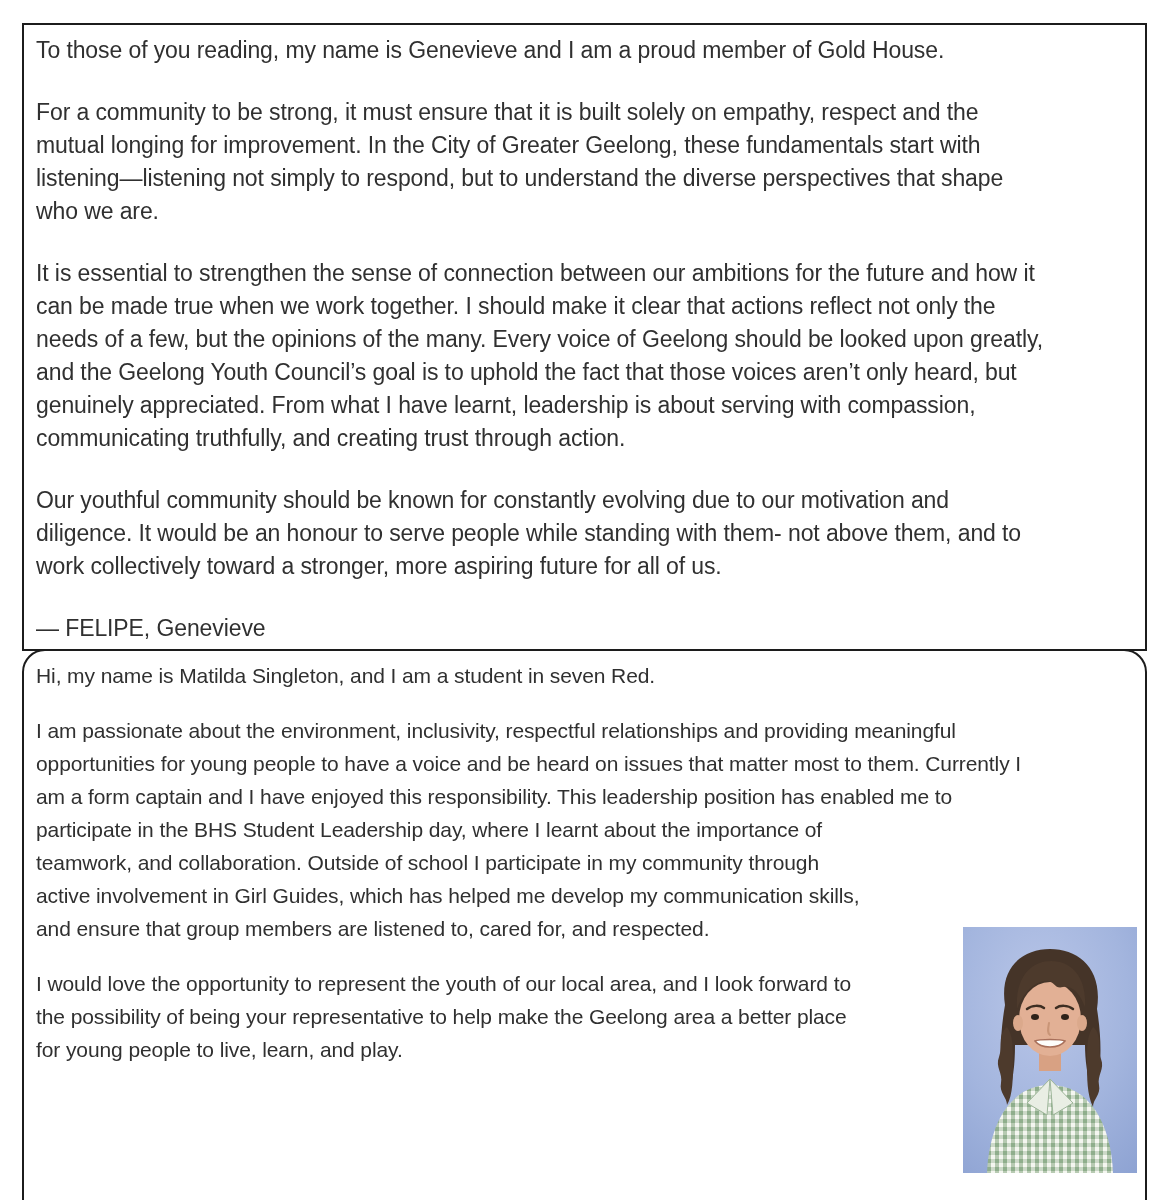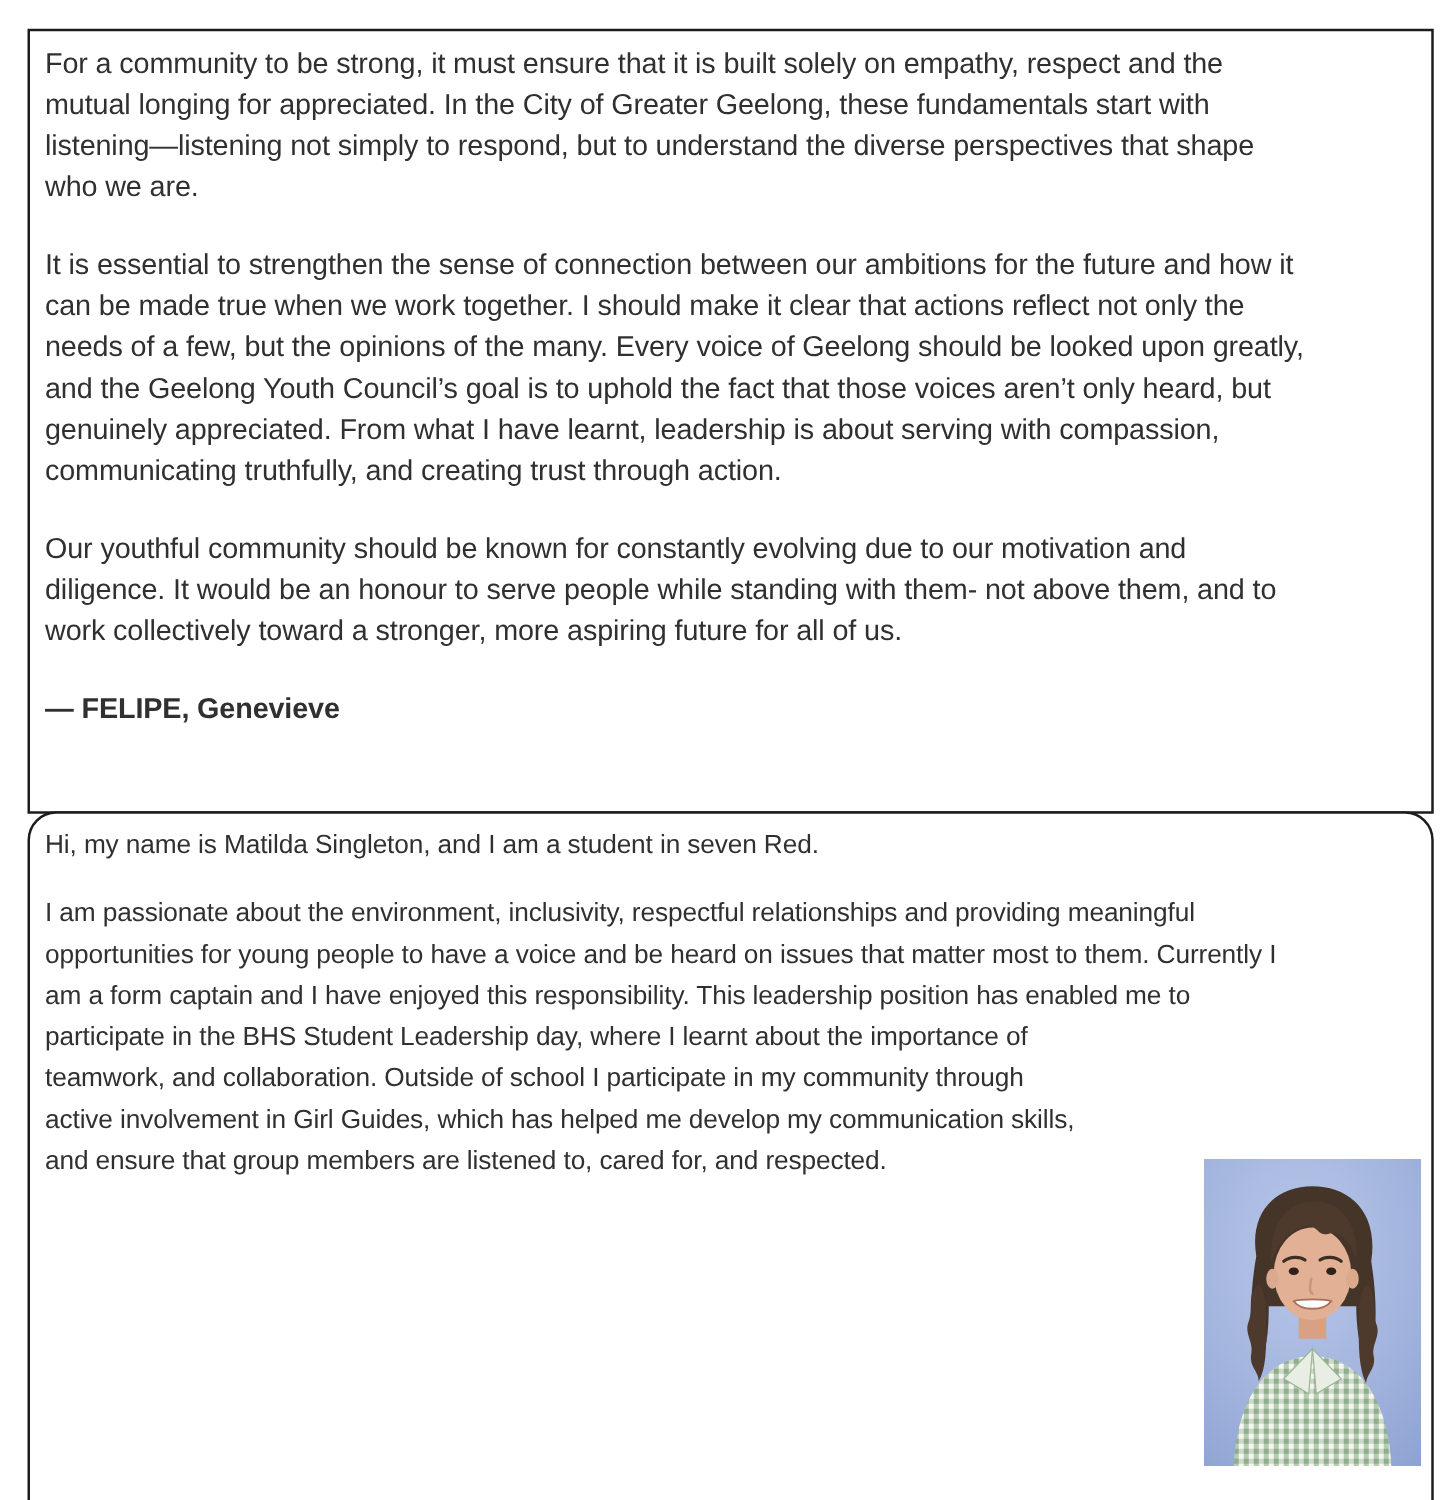--- a/index.html
+++ b/index.html
@@ -43,21 +43,21 @@
   .para {
     white-space: pre-line;
     color: #303030;
     letter-spacing: -0.1px;
   }
   .cell-1 .para {
     font-size: 23px;
     line-height: 33px;
     margin: 0 0 29px 0;
   }
-  .cell-1 .para:last-child { margin-bottom: 0; font-weight: bold; }
+  .cell-1 .para:last-child { margin-bottom: 0; }
   .cell-2 .para {
     font-size: 21px;
     line-height: 33px;
     margin: 0 0 22px 0;
   }
   .cell-2 .para:last-child { margin-bottom: 0; }
   .portrait {
     position: absolute;
     left: 939px;
     top: 276px;
@@ -66,22 +66,23 @@
     overflow: hidden;
   }
   .portrait svg { display: block; }
 </style>
 </head>
 <body>
 
 <div class="page">
 
   <div class="cell cell-1">
+    <div class="para">To those of you reading, my name is Genevieve and I am a proud member of Gold House.</div>
     <div class="para">For a community to be strong, it must ensure that it is built solely on empathy, respect and the
-mutual longing for appreciated. In the City of Greater Geelong, these fundamentals start with
+mutual longing for improvement. In the City of Greater Geelong, these fundamentals start with
 listening—listening not simply to respond, but to understand the diverse perspectives that shape
 who we are.</div>
     <div class="para">It is essential to strengthen the sense of connection between our ambitions for the future and how it
 can be made true when we work together. I should make it clear that actions reflect not only the
 needs of a few, but the opinions of the many. Every voice of Geelong should be looked upon greatly,
 and the Geelong Youth Council’s goal is to uphold the fact that those voices aren’t only heard, but
 genuinely appreciated. From what I have learnt, leadership is about serving with compassion,
 communicating truthfully, and creating trust through action.</div>
     <div class="para">Our youthful community should be known for constantly evolving due to our motivation and
 diligence. It would be an honour to serve people while standing with them- not above them, and to
@@ -91,20 +92,23 @@
 
   <div class="cell cell-2">
     <div class="para">Hi, my name is Matilda Singleton, and I am a student in seven Red.</div>
     <div class="para">I am passionate about the environment, inclusivity, respectful relationships and providing meaningful
 opportunities for young people to have a voice and be heard on issues that matter most to them. Currently I
 am a form captain and I have enjoyed this responsibility. This leadership position has enabled me to
 participate in the BHS Student Leadership day, where I learnt about the importance of
 teamwork, and collaboration. Outside of school I participate in my community through
 active involvement in Girl Guides, which has helped me develop my communication skills,
 and ensure that group members are listened to, cared for, and respected.</div>
+    <div class="para">I would love the opportunity to represent the youth of our local area, and I look forward to
+the possibility of being your representative to help make the Geelong area a better place
+for young people to live, learn, and play.</div>
 
     <div class="portrait">
       <svg width="174" height="246" viewBox="0 0 174 246" xmlns="http://www.w3.org/2000/svg">
         <defs>
           <radialGradient id="bgGrad" cx="45%" cy="30%" r="90%">
             <stop offset="0%" stop-color="#b9c6e8"></stop>
             <stop offset="55%" stop-color="#a3b5de"></stop>
             <stop offset="100%" stop-color="#8da2d2"></stop>
           </radialGradient>
           <pattern id="gingham" width="8" height="8" patternUnits="userSpaceOnUse">

